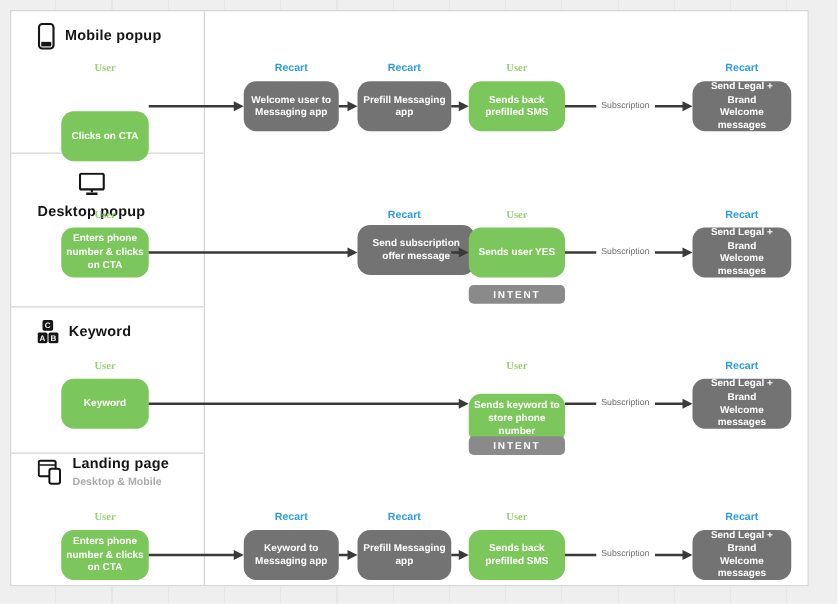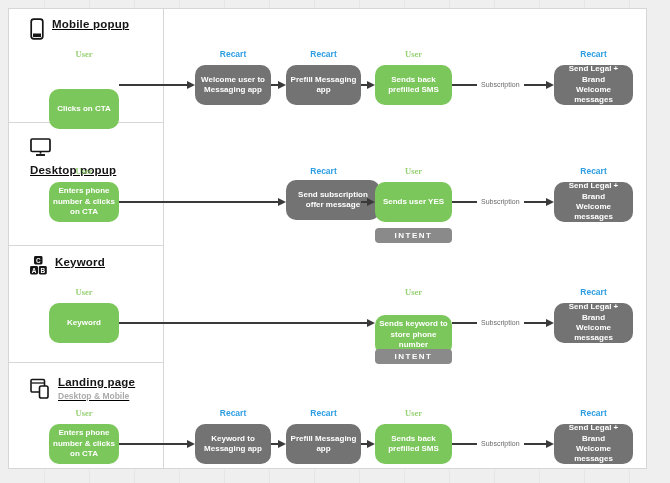--- a/index.html
+++ b/index.html
@@ -12,21 +12,21 @@
   #canvas{
     position:absolute;left:8px;top:8px;width:639px;height:461px;
     background:#ffffff;border:1px solid #d6d6d6;box-sizing:border-box;
   }
   #left-panel{
     position:absolute;left:0;top:0;width:155px;height:100%;
     border-right:1px solid #d6d6d6;box-sizing:border-box;
   }
   .panel-section{position:absolute;left:0;width:100%;box-sizing:border-box;border-bottom:1px solid #d6d6d6;}
   .panel-section.last{border-bottom:none;}
-  .section-header{position:absolute;left:21px;display:flex;gap:8px;text-decoration:underline;}
+  .section-header{position:absolute;left:21px;display:flex;align-items:center;gap:8px;}
   .section-icon{flex:0 0 auto;display:flex;align-items:center;}
   .section-titles{display:flex;flex-direction:column;}
   .section-title{font-size:11.5px;font-weight:bold;color:#151515;letter-spacing:.2px;white-space:nowrap;}
   .section-subtitle{font-size:8.5px;font-weight:bold;color:#ababab;margin-top:3px;white-space:nowrap;}
   .actor-label{
     position:absolute;height:11px;text-align:center;font-size:8.5px;font-weight:bold;line-height:11px;white-space:nowrap;
   }
   .actor-label.user{color:#97d175;font-family:Liberation Serif, serif;}
   .actor-label.recart{color:#2e9ee3;}
   .node{
@@ -94,21 +94,21 @@
               <text x="4" y="16.8" text-anchor="middle" font-size="6.4" font-weight="bold" fill="#fff" font-family="Liberation Sans,sans-serif">A</text>
               <text x="12.8" y="16.8" text-anchor="middle" font-size="6.4" font-weight="bold" fill="#fff" font-family="Liberation Sans,sans-serif">B</text>
             </svg>
           </div>
           <div class="section-titles">
             <div class="section-title">Keyword</div>
           </div>
         </div>
       </div>
       <div class="panel-section last" style="top: 354px; height: 107px;">
-        <div class="section-header" style="top: 13px;">
+        <div class="section-header" style="top: 2px;">
           <div class="section-icon">
             <svg width="20" height="21" viewBox="0 0 20 21">
               <rect x="1" y="1.5" width="13.5" height="12.5" rx="1.3" fill="none" stroke="#151515" stroke-width="1.6"></rect>
               <path d="M1.5 5 h12.5" stroke="#151515" stroke-width="1.3"></path>
               <rect x="9.5" y="8" width="8.5" height="12" rx="1.8" fill="#ffffff" stroke="#151515" stroke-width="1.6"></rect>
             </svg>
           </div>
           <div class="section-titles">
             <div class="section-title">Landing page</div>
             <div class="section-subtitle">Desktop &amp; Mobile</div>

